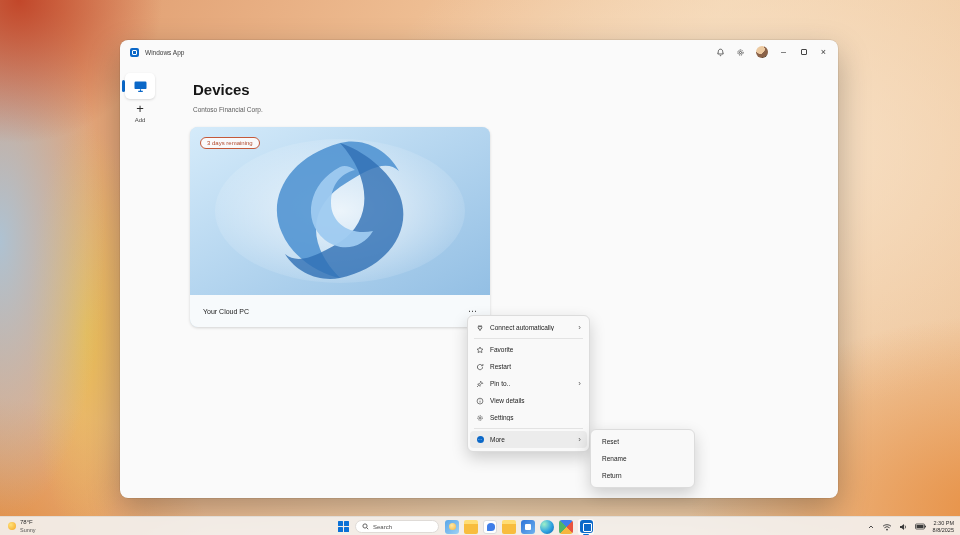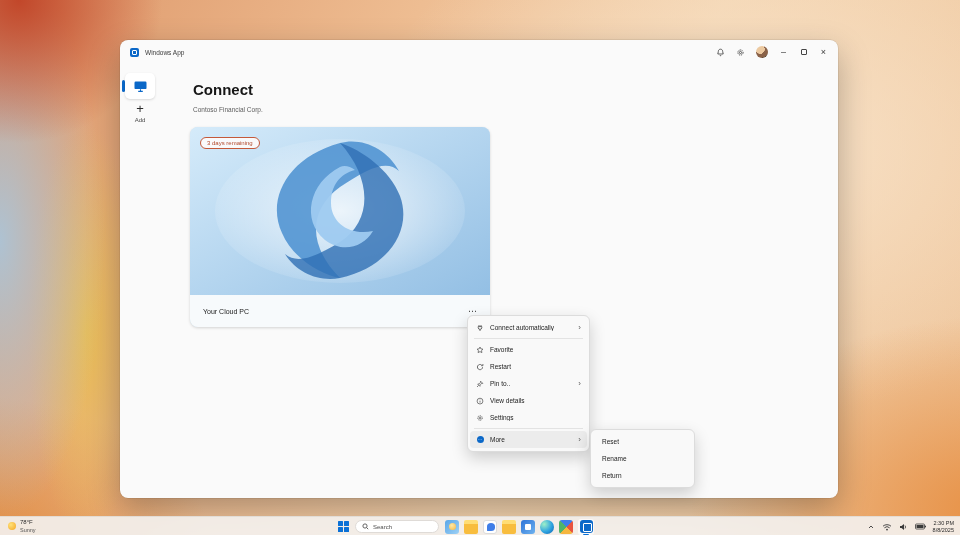--- a/index.html
+++ b/index.html
@@ -145,21 +145,21 @@
       <svg width="15" height="13" viewBox="0 0 15 13">
         <rect x="1.5" y="1.5" width="12" height="7.6" rx="1.2" fill="#0b68c8"></rect>
         <path d="M5.2 11.4h4.6M7.5 9.2v2.2" stroke="#0b68c8" stroke-width="1.1" fill="none"></path>
       </svg>
     </div>
     <div class="sidebar-add">
       <div class="add-plus">+</div>
       <div class="add-label">Add</div>
     </div>
 
-    <div class="page-title">Connect</div>
+    <div class="page-title">Devices</div>
     <div class="page-subtitle">Contoso Financial Corp.</div>
 
     <div class="device-card">
       <div class="card-image">
         <svg viewBox="0 0 300 168" preserveAspectRatio="none">
           <defs>
             <linearGradient id="bloomBg" x1="0" y1="0" x2="1" y2="1">
               <stop offset="0" stop-color="#d5ebfa"></stop>
                 <stop offset="1" stop-color="#93bfe4"></stop>
             </linearGradient>

